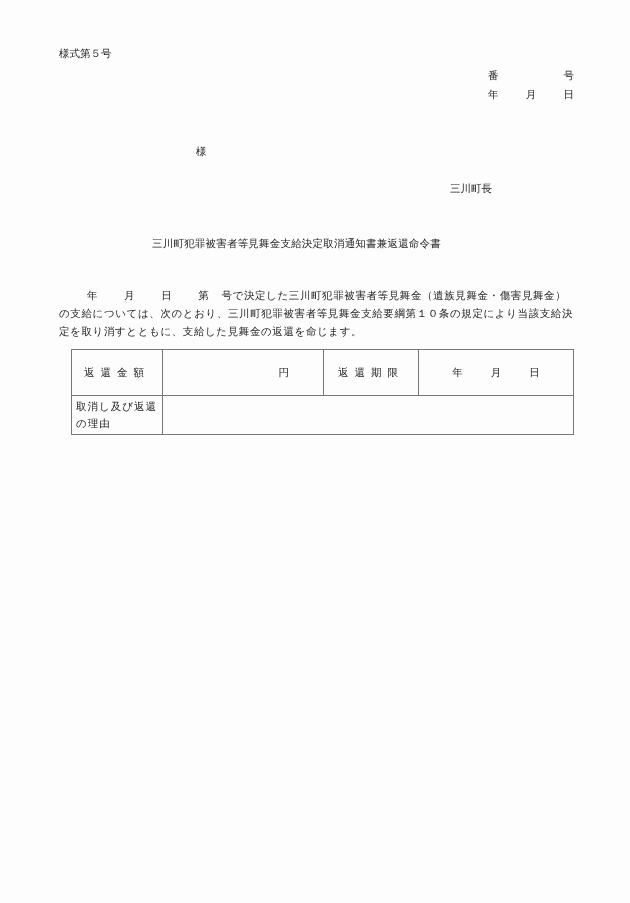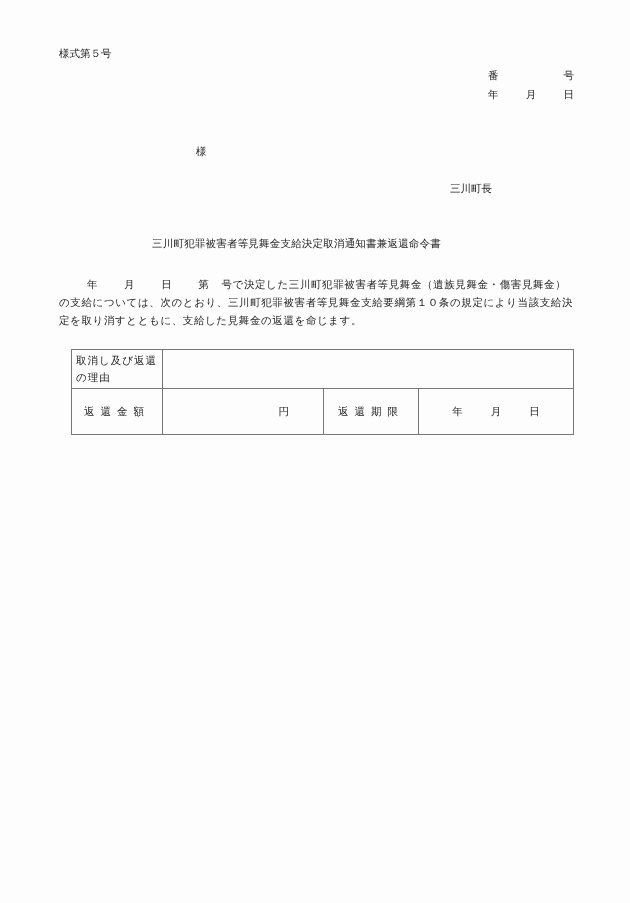--- a/index.html
+++ b/index.html
@@ -18,21 +18,21 @@
     }
     .abs { position: absolute; white-space: nowrap; }
     .form-number { left: 59px; top: 47px; }
     .ref-line { left: 488px; width: 86px; display: flex; justify-content: space-between; }
     .ref-num { top: 69px; }
     .ref-date { top: 88px; }
     .addressee { left: 196px; top: 145px; }
     .issuer { left: 450px; top: 182px; }
     .title { left: 0; width: 593px; text-align: center; top: 237px; letter-spacing: 0.2px; }
     .body-text {
-      left: 59px; top: 275px; width: 518px;
+      left: 59px; top: 286px; width: 518px;
       white-space: normal; line-height: 18px; letter-spacing: 0.6px;
     }
     .body-text .indent { display: inline-block; width: 28px; }
     .body-text .gap { display: inline-block; width: 26px; }
     .body-text .gap2 { display: inline-block; width: 12px; }
 
     table.form-table {
       position: absolute;
       left: 71px; top: 349px;
       width: 502px;
@@ -77,26 +77,26 @@
 </div>
 
 <table class="form-table">
   <colgroup>
     <col style="width:91px">
     <col style="width:161px">
     <col style="width:95px">
     <col style="width:155px">
   </colgroup>
   <tbody>
-      <tr style="height:38px">
-    <td class="lbl-reason">取消し及び返還の理由</td>
-    <td colspan="3"></td>
-  </tr>
-  <tr style="height:46px">
+      <tr style="height:46px">
     <td class="lbl-spaced">返還金額</td>
     <td class="amount-cell"><span>円</span></td>
     <td class="lbl-spaced">返還期限</td>
     <td class="date-cell">
       <span>年</span><span class="u" style="margin-left:28px">月</span><span style="margin-left:14px">日</span>
     </td>
   </tr>
+  <tr style="height:38px">
+    <td class="lbl-reason">取消し及び返還の理由</td>
+    <td colspan="3"></td>
+  </tr>
 </tbody>
   </table>
 
 </body></html>

